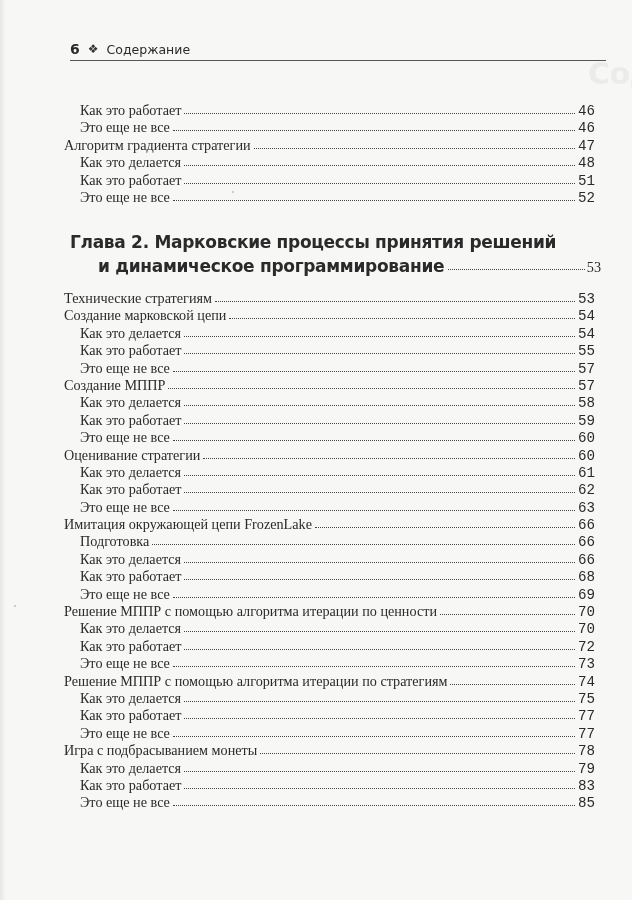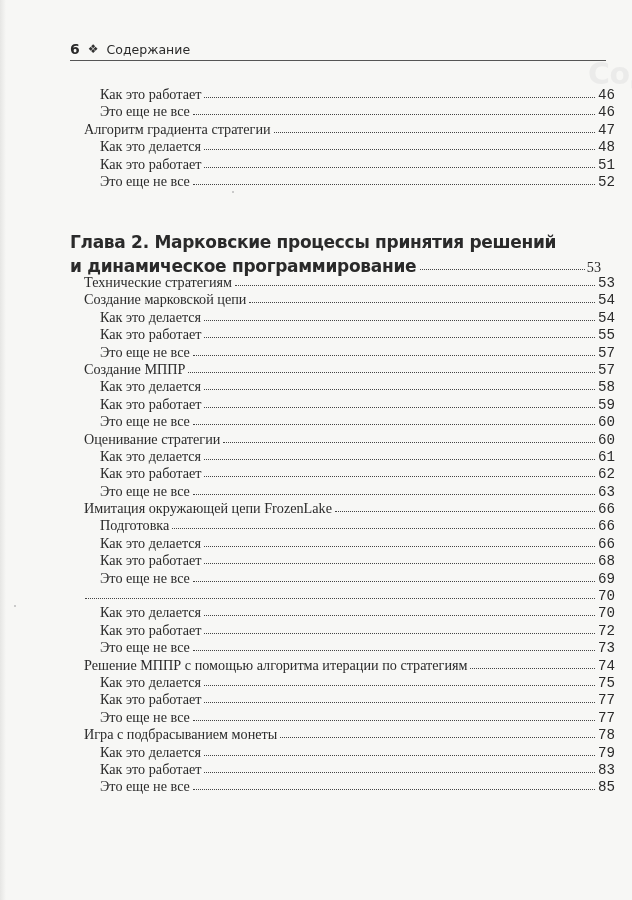--- a/index.html
+++ b/index.html
@@ -22,21 +22,21 @@
   .running-head {
     position: absolute; left: 70px; top: 38px; width: 536px; height: 22px;
     border-bottom: 1px solid #555;
     font-family: "DejaVu Sans", sans-serif;
     font-size: 12.5px; color: #2a2a2a;
     display: flex; align-items: center;
   }
   .running-head .pg { font-weight: bold; font-size: 14px; margin-right: 8px; }
   .running-head .orn { font-size: 12px; margin-right: 8px; color: #333; }
   .toc {
-    position: absolute; left: 84px; width: 531px;
+    position: absolute; left: 64px; width: 531px; margin-top: 16px;
   }
   .toc-top { top: 86px; }
   .toc-main { top: 274px; }
   .entry {
     display: flex; align-items: baseline;
     height: 17.4px; font-size: 14.2px; line-height: 17.4px;
     white-space: nowrap;
   }
   .entry.l2 { padding-left: 16px; }
   .entry .t { flex: 0 0 auto; padding-right: 2px; }
@@ -48,21 +48,21 @@
   .entry .p { flex: 0 0 auto; padding-left: 2px; font-family: Liberation Mono, monospace; }
   .chapter {
     position: absolute; left: 70px; top: 230px; width: 531px;
     font-family: "DejaVu Sans", sans-serif;
     font-weight: bold; font-size: 17px; color: #2a2a2a;
   }
   .chapter .line1 { height: 24px; line-height: 24px; white-space: nowrap; letter-spacing: -0.3px; }
   .chapter .line2 {
     display: flex; align-items: baseline; height: 24px; line-height: 24px; white-space: nowrap;
   }
-  .chapter .line2 .t { letter-spacing: -0.3px; }
+  .chapter .line2 .t { letter-spacing: -0.3px; margin-left: 28px; }
   .chapter .line2 .dots {
     flex: 1 1 auto; height: 14px; border-bottom: 1.6px dotted #444;
     margin: 0 2px 0 4px; position: relative; top: -2px;
   }
   .chapter .line2 .p {
     font-family: "Liberation Serif", "DejaVu Serif", serif;
     font-weight: normal; font-size: 14.2px;
   }
   .speck { position: absolute; width: 2px; height: 2px; background: #bbb; border-radius: 1px; }
 </style>
@@ -205,20 +205,21 @@
       <span class="t">Как это работает</span>
       <span class="dots"></span>
       <span class="p">68</span>
     </div>
     <div class="entry l2">
       <span class="t">Это еще не все</span>
       <span class="dots"></span>
       <span class="p">69</span>
     </div>
     <div class="entry l1">
+      <span class="t">Решение МППР с помощью алгоритма итерации по ценности</span>
       <span class="dots"></span>
       <span class="p">70</span>
     </div>
     <div class="entry l2">
       <span class="t">Как это делается</span>
       <span class="dots"></span>
       <span class="p">70</span>
     </div>
     <div class="entry l2">
       <span class="t">Как это работает</span>

